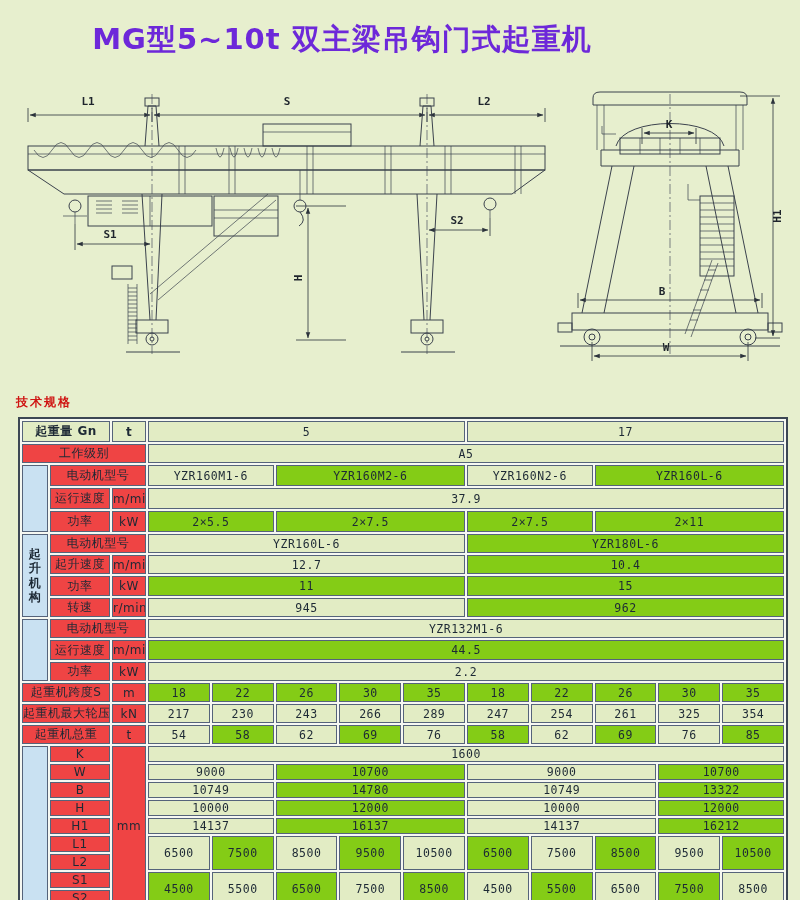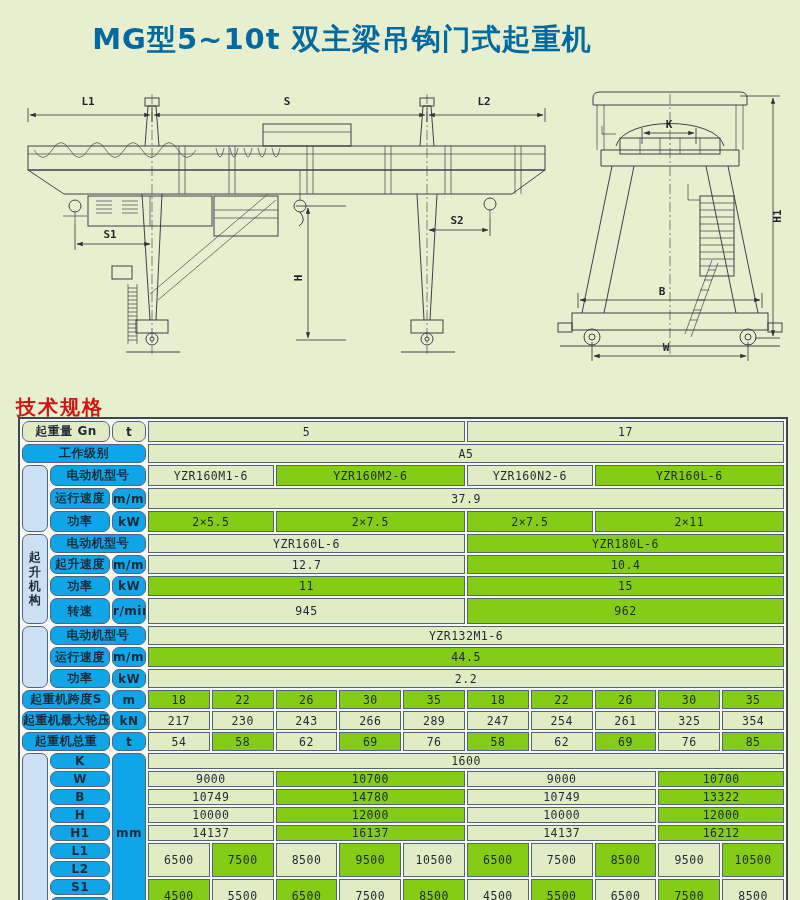--- a/index.html
+++ b/index.html
@@ -4,53 +4,53 @@
 <style>
   html,body{margin:0;padding:0;}
   body{
     width:800px;height:900px;position:relative;overflow:hidden;
     background:#e7efce;
     font-family:"DejaVu Sans",sans-serif;
     color:#1d2935;
   }
   .title{
     position:absolute;top:20px;left:0;width:684px;text-align:center;
-    font-size:29px;font-weight:bold;color:#0369a1;letter-spacing:1px;
+    font-size:29px;font-weight:bold;color:#6d28d9;letter-spacing:1px;
   }
   .section-heading{
     position:absolute;top:394px;left:16px;
-    font-size:20px;font-weight:bold;color:#cf1412;letter-spacing:2px;
+    font-size:12px;font-weight:bold;color:#cf1412;letter-spacing:2px;
   }
   svg{position:absolute;left:0;top:88px;}
   .ln{fill:none;stroke:#3b424d;stroke-width:1;}
   .thin{fill:none;stroke:#3b424d;stroke-width:.7;}
   .cl{fill:none;stroke:#4a525e;stroke-width:.7;stroke-dasharray:10 3 2 3;}
   .dim{fill:none;stroke:#2c333c;stroke-width:.8;}
   .dimtxt{font-family:"DejaVu Sans Mono",monospace;font-size:11px;font-weight:bold;fill:#1e242c;}
   table.spec{
     position:absolute;left:18px;top:417px;width:770px;
     table-layout:fixed;border-collapse:separate;border-spacing:2px;
     background:#f6f8f2;border:2px solid #3d4754;
     font-size:12px;
   }
   td{
     border:1px solid #55637a;text-align:center;vertical-align:middle;
     padding:0;overflow:hidden;white-space:nowrap;
   }
   td.g{background:#e2ecc4;}
   td.b{background:#84cc16;}
-  td.lbl{background:#0ea5e9;font-weight:bold;}
+  td.lbl{background:#ef4444;font-weight:normal;}
   td.lblg{background:#e2ecc4;font-weight:bold;}
   td.grp{background:#c9e1f2;font-weight:bold;}
   td.val,td.g,td.b{font-family:"DejaVu Sans Mono",monospace;font-size:11.5px;letter-spacing:.5px;}
-  td.lbl,td.lblg,td.grp{font-size:12px;font-family:"DejaVu Sans",sans-serif;letter-spacing:.5px;border-radius:7px;}
+  td.lbl,td.lblg,td.grp{font-size:12px;font-family:"DejaVu Sans",sans-serif;letter-spacing:.5px;}
   .v2{display:inline-block;width:28px;word-break:break-all;line-height:1.2;white-space:normal;padding-left:46px;}
   .v1{display:inline-block;width:14px;word-break:break-all;line-height:1.2;white-space:normal;}
   tr.r21{height:21px}tr.r17{height:17px}tr.r23{height:21px}tr.r18{height:18px}
-  tr.r20{height:20px}tr.r19{height:26px}tr.r22{height:20px}tr.r16{height:16px}
+  tr.r20{height:20px}tr.r19{height:19px}tr.r22{height:20px}tr.r16{height:16px}
   tr.r11{height:10px}
 </style>
 </head>
 <body>
 
 <div class="title">MG型5~10t 双主梁吊钩门式起重机</div>
 
 <svg width="800" height="296" viewBox="0 0 800 296">
   <defs>
     <marker id="ar" viewBox="0 0 10 10" refX="9" refY="5" markerWidth="8" markerHeight="8" orient="auto-start-reverse">

